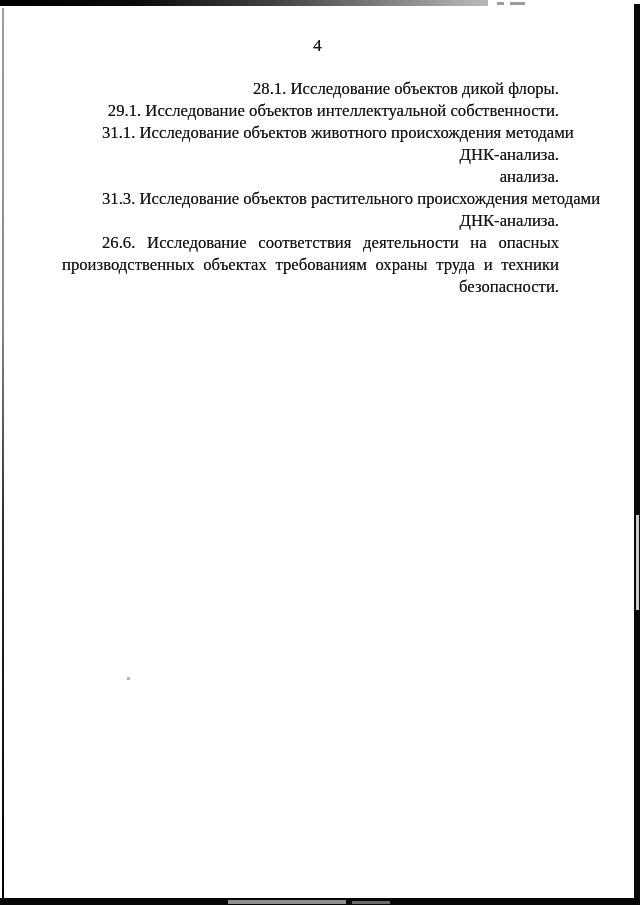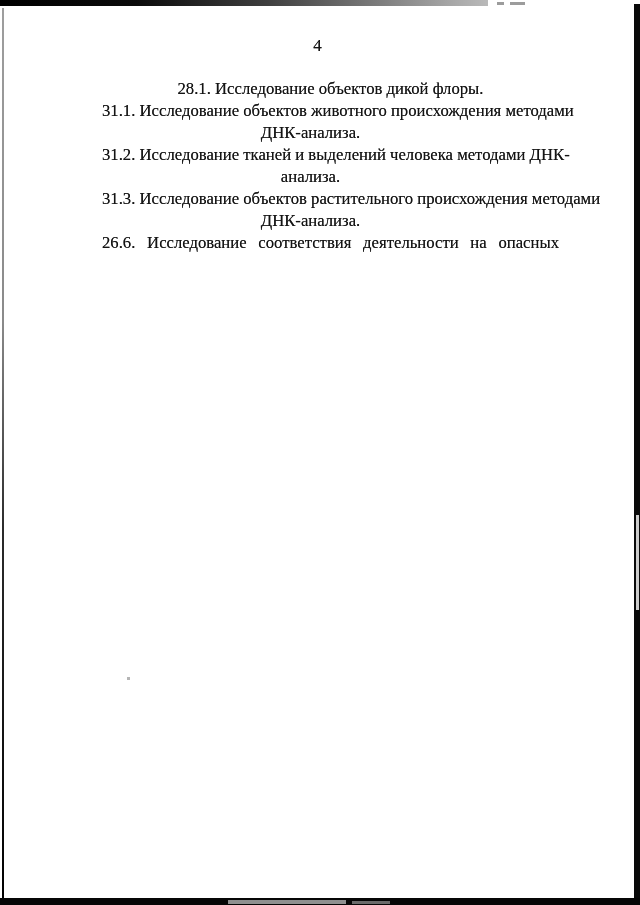--- a/index.html
+++ b/index.html
@@ -42,21 +42,21 @@
     line-height: 19px;
     text-shadow: 0 0 0.5px rgba(0,0,0,0.65);
   }
   .textblock {
     position: absolute;
     top: 78px; left: 62px; width: 497px;
     font-size: 16.7px;
     line-height: 22px;
     text-shadow: 0 0 0.5px rgba(0,0,0,0.65);
   }
-  .line { height: 22px; white-space: nowrap; text-align: center; }
+  .line { height: 22px; white-space: nowrap; text-align: right; }
   .line.indent { padding-left: 40px; }
   .line.justify { text-align: justify; text-align-last: justify; }
 </style>
 </head>
 <body>
 
 <div class="scan-page">
 
   <div class="artifact top-bar"></div>
   <div class="artifact top-dash-a"></div>
@@ -66,22 +66,24 @@
   <div class="artifact right-gray"></div>
   <div class="artifact bottom-bar"></div>
   <div class="artifact bottom-gray-a"></div>
   <div class="artifact bottom-gray-b"></div>
   <div class="artifact speck"></div>
 
   <div class="page-number">4</div>
 
   <div class="textblock">
     <div class="line indent">28.1. Исследование объектов дикой флоры.</div>
+    <div class="line indent">29.1. Исследование объектов интеллектуальной собственности.</div>
     <div class="line indent justify">31.1. Исследование объектов животного происхождения методами</div>
     <div class="line">ДНК-анализа.</div>
-    <div class="line indent justify">31.2. Исследование тканей и выделений человека методами ДНК-</div>
     <div class="line">анализа.</div>
     <div class="line indent justify">31.3. Исследование объектов растительного происхождения методами</div>
     <div class="line">ДНК-анализа.</div>
     <div class="line indent justify">26.6. Исследование соответствия деятельности на опасных</div>
+    <div class="line justify">производственных объектах требованиям охраны труда и техники</div>
+    <div class="line">безопасности.</div>
   </div>
 
 </div>
 
 </body></html>

